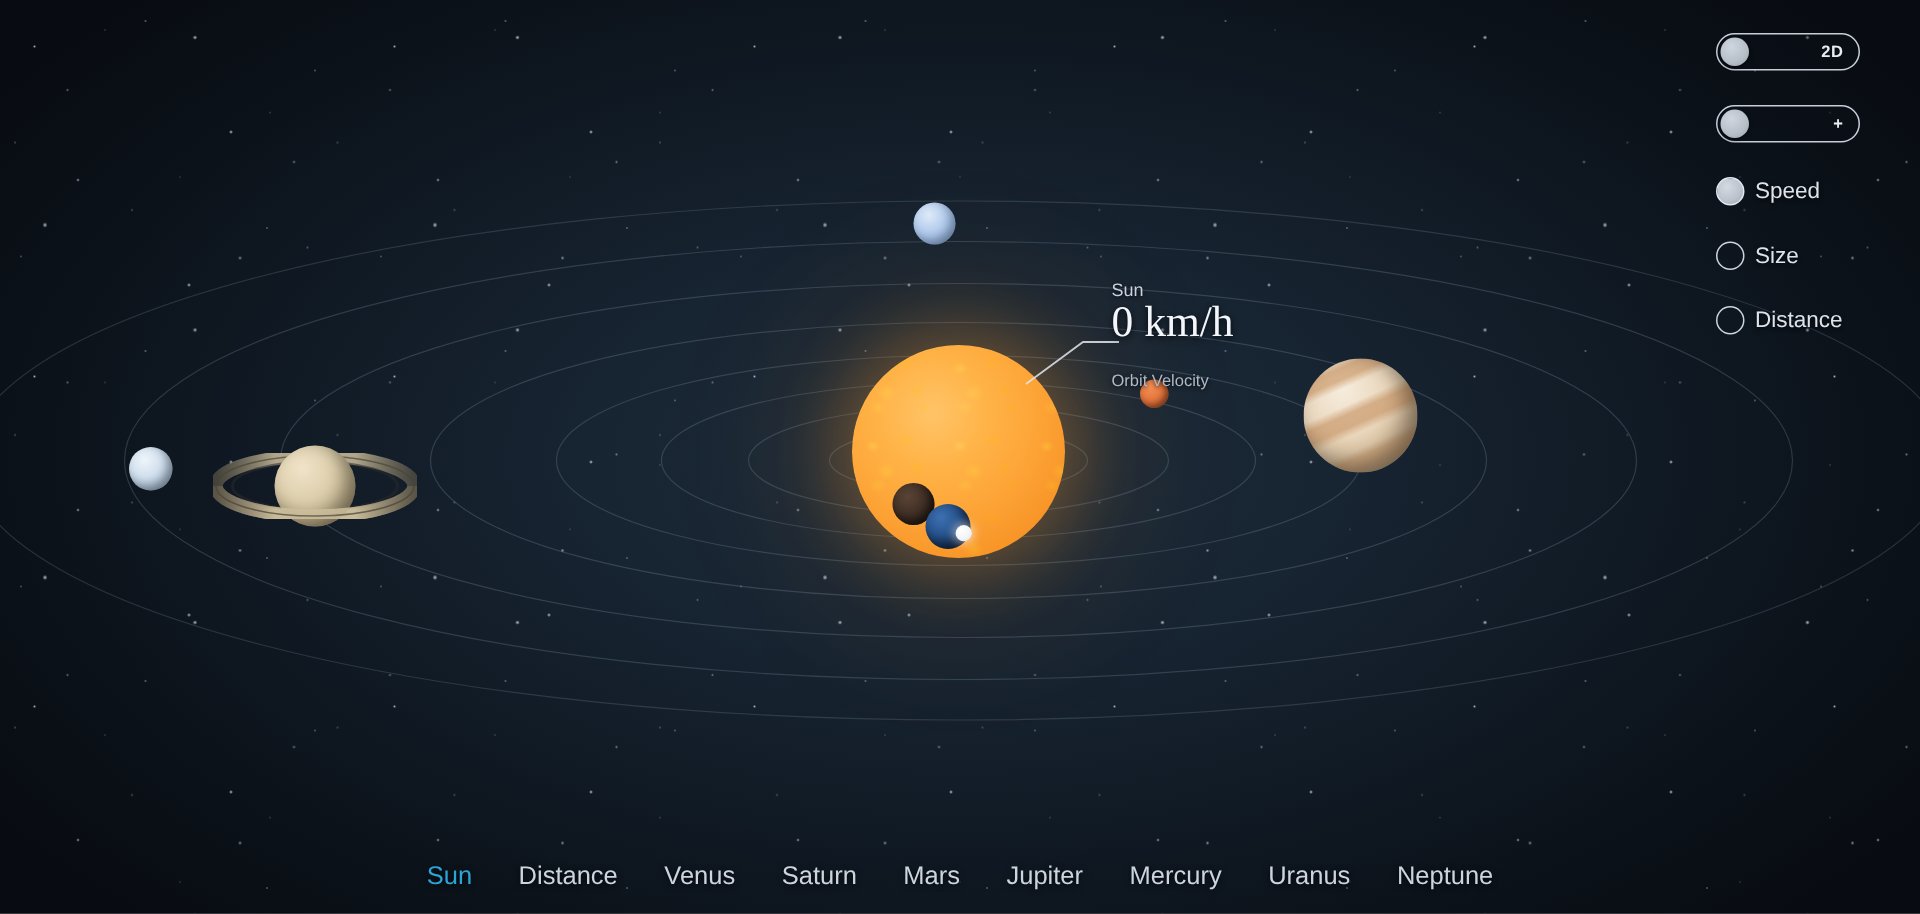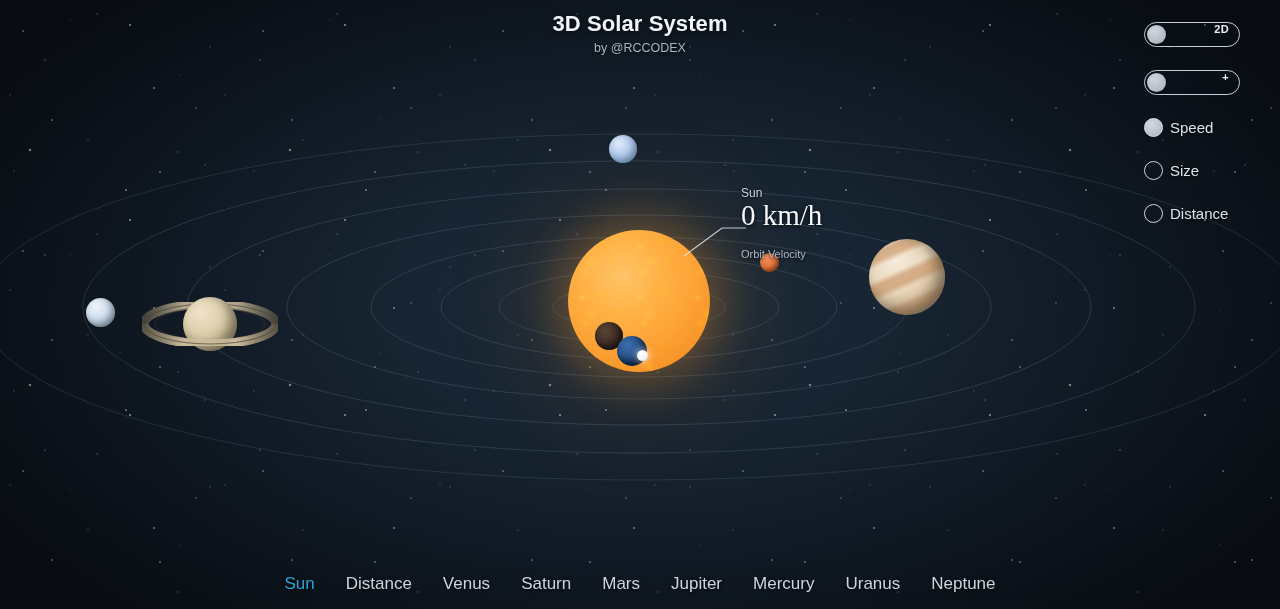--- a/index.html
+++ b/index.html
@@ -148,21 +148,21 @@
   #subtitle{
     font-size:12.5px;color:#aab4c0;margin:2px 0 0;line-height:16px;
     text-shadow:0 1px 3px rgba(0,0,0,.7);
   }
   
   #controls{position:absolute;right:16px;top:22px;width:120px;z-index:30;}
   .toggle{
     position:relative;width:96px;height:25px;border-radius:13px;
     border:1.4px solid #c7ced8;background:rgba(12,18,27,.35);
     margin-bottom:23px;cursor:pointer;box-sizing:border-box;
-    display:flex;justify-content:flex-end;
+    display:flex;align-items:center;justify-content:flex-end;
   }
   .toggle .knob{
     position:absolute;left:2px;top:1.5px;width:19px;height:19px;border-radius:50%;
     background:radial-gradient(circle at 38% 33%, #cfd6de 0%, #b6bec8 60%, #98a0ab 100%);
     box-shadow:0 1px 3px rgba(0,0,0,.5);
   }
   .toggle .tlabel{
     font-size:11px;font-weight:bold;color:#e8edf3;padding-right:10px;letter-spacing:.4px;
   }
   .optrow{
@@ -252,24 +252,20 @@
   <svg id="tt-line" width="110" height="80" viewBox="0 0 110 80">
     <polyline points="24,56 62,28 86,28" fill="none" stroke="#dfe6ee" stroke-width="1.2" opacity="0.85"></polyline>
   </svg>
 
   <div id="tooltip">
     <div id="tt-name">Sun</div>
     <div id="tt-value">0 km/h</div>
     <div id="tt-unit">Orbit Velocity</div>
   </div>
 
-  <div id="header">
-    <h1 id="title">3D Solar System</h1>
-    <p id="subtitle">by @RCCODEX</p>
-  </div>
 
   <div id="controls">
 
     <div class="toggle">
       <span class="knob"></span>
       <span class="tlabel">2D</span>
     </div>
 
     <div class="toggle">
       <span class="knob"></span>

